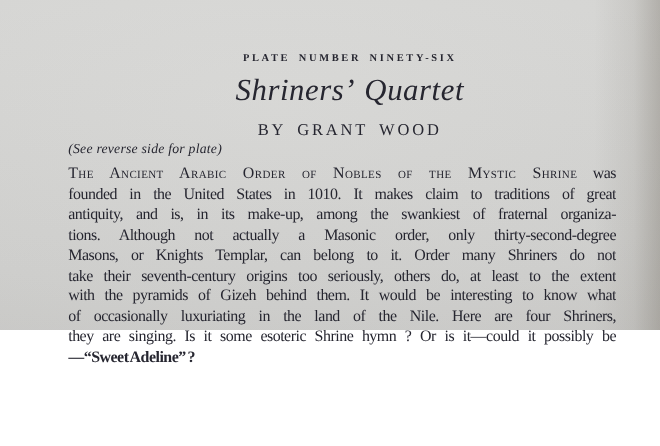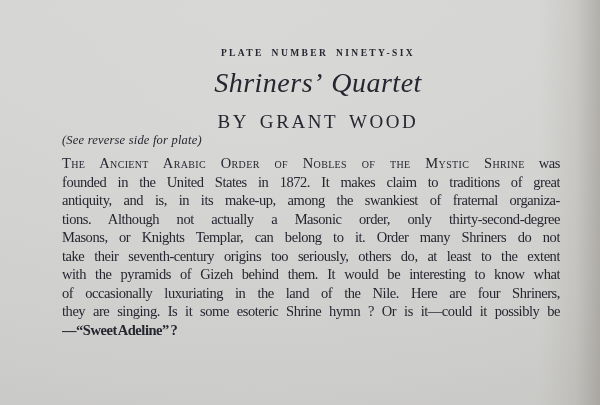--- a/index.html
+++ b/index.html
@@ -3,21 +3,21 @@
 <meta charset="utf-8">
 <style>
   html, body { margin: 0; padding: 0; }
   body {
     width: 600px; height: 405px;
     font-family: "Liberation Serif", serif;
     overflow: hidden;
   }
   .photo {
     position: relative;
-    width: 600px; height: 405px;
+    width: 600px; height: 300px;
     background:
       linear-gradient(to right, rgba(0,0,0,0) 90%, rgba(96,88,76,0.10) 96%, rgba(96,88,76,0.30) 100%),
       linear-gradient(to bottom, rgba(255,255,255,0.05) 0%, rgba(0,0,0,0.03) 100%),
       radial-gradient(ellipse 130% 110% at 42% 32%, #d8d8d6 0%, #d3d3d1 55%, #cac9c6 100%);
     color: #262630;
   }
   .page {
     position: absolute;
     top: 0; left: 0; right: 0; bottom: 0;
     padding: 48px 40px 0 62px;
@@ -33,21 +33,21 @@
   .title {
     margin: 9px 0 12px 0;
     font-style: italic;
     font-weight: normal;
     font-size: 28px;
     letter-spacing: 0.5px;
     word-spacing: 4px;
   }
   .byline {
     margin-top: 5px;
-    font-size: 19px;
+    font-size: 15px;
     letter-spacing: 2.6px;
     word-spacing: 4px;
   }
   .note {
     font-style: italic;
     font-size: 12.5px;
     letter-spacing: 0.2px;
   }
   .body-text {
     margin-top: 6px;
@@ -82,21 +82,21 @@
     <div class="header">
       <div class="plate-label">PLATE NUMBER NINETY-SIX</div>
       <h1 class="title">Shriners’ Quartet</h1>
       <div class="byline">BY GRANT WOOD</div>
     </div>
 
     <div class="note">(See reverse side for plate)</div>
 
     <div class="body-text">
       <div class="line"><span class="smallcaps">The Ancient Arabic Order of Nobles of the Mystic Shrine</span><span> was</span></div>
-      <div class="line">founded in the United States in 1872. It makes claim to traditions of great</div>
+      <div class="line">founded in the United States in 1010. It makes claim to traditions of great</div>
       <div class="line">antiquity, and is, in its make-up, among the swankiest of fraternal organiza-</div>
       <div class="line">tions. Although not actually a Masonic order, only thirty-second-degree</div>
       <div class="line">Masons, or Knights Templar, can belong to it. Order many Shriners do not</div>
       <div class="line">take their seventh-century origins too seriously, others do, at least to the extent</div>
       <div class="line">with the pyramids of Gizeh behind them. It would be interesting to know what</div>
       <div class="line">of occasionally luxuriating in the land of the Nile. Here are four Shriners,</div>
       <div class="line">they are singing. Is it some esoteric Shrine hymn ? Or is it—could it possibly be</div>
       <div class="line last">—“Sweet Adeline” ?</div>
     </div>
 

